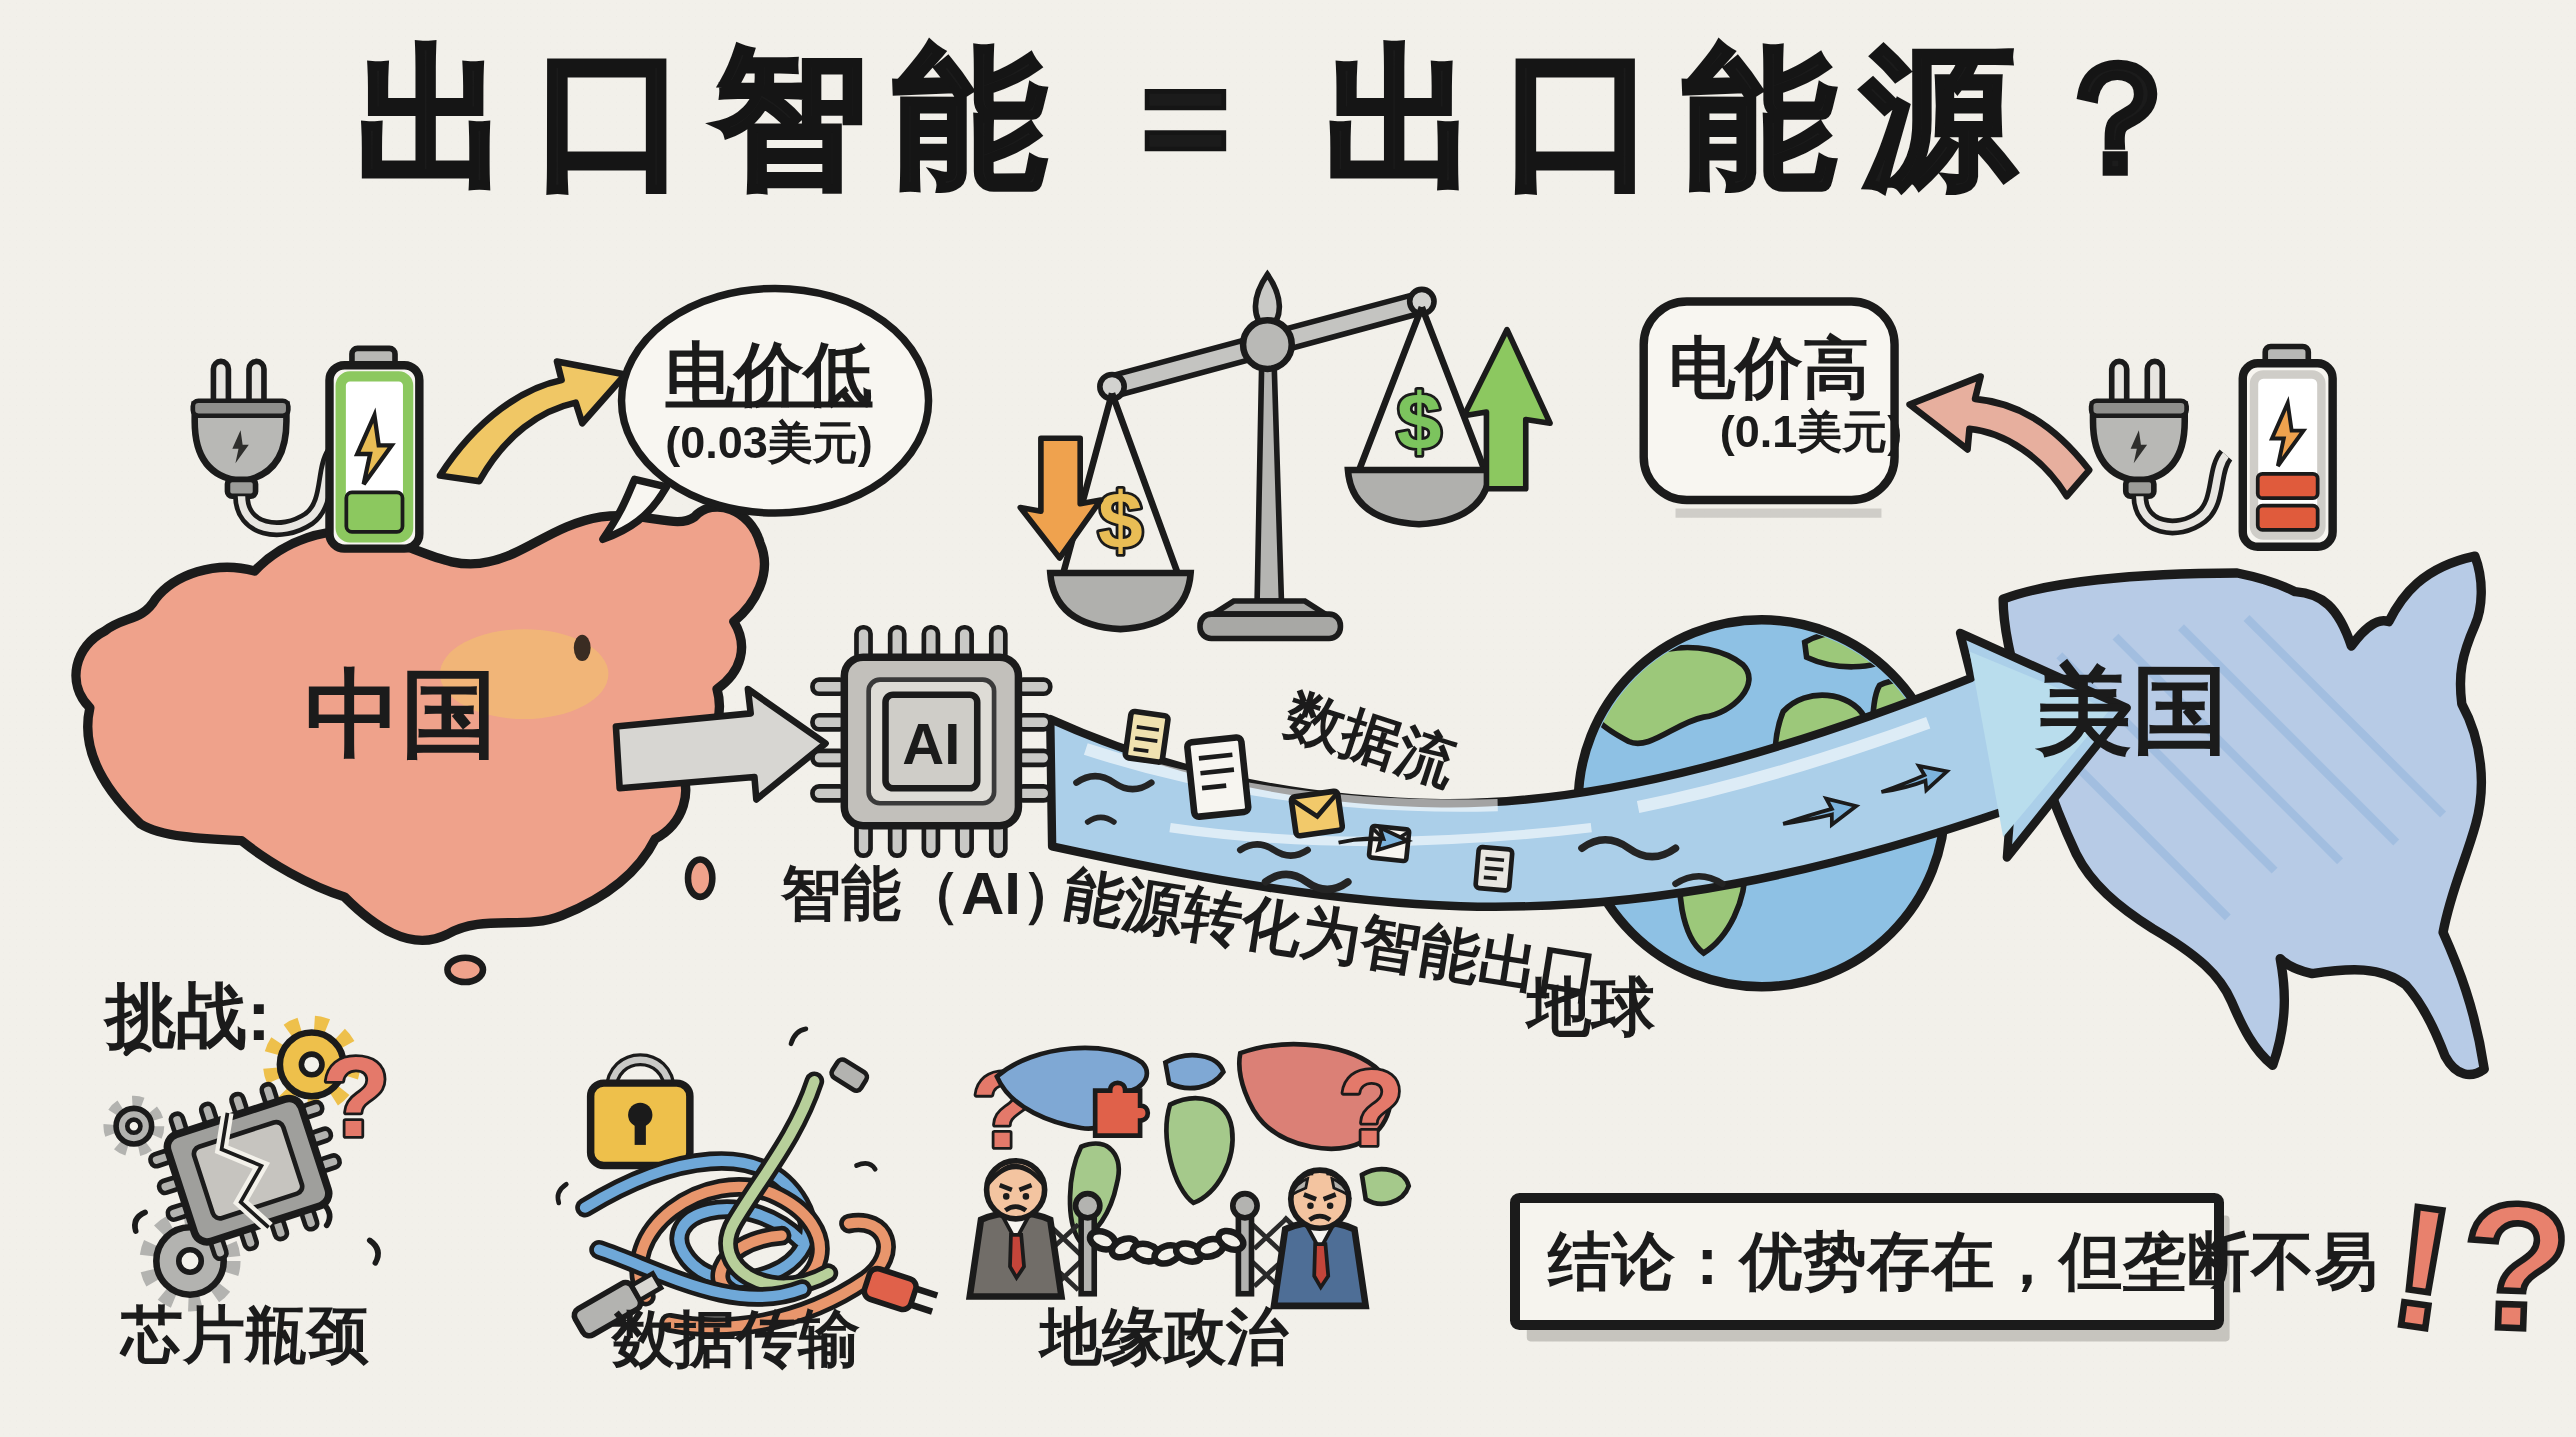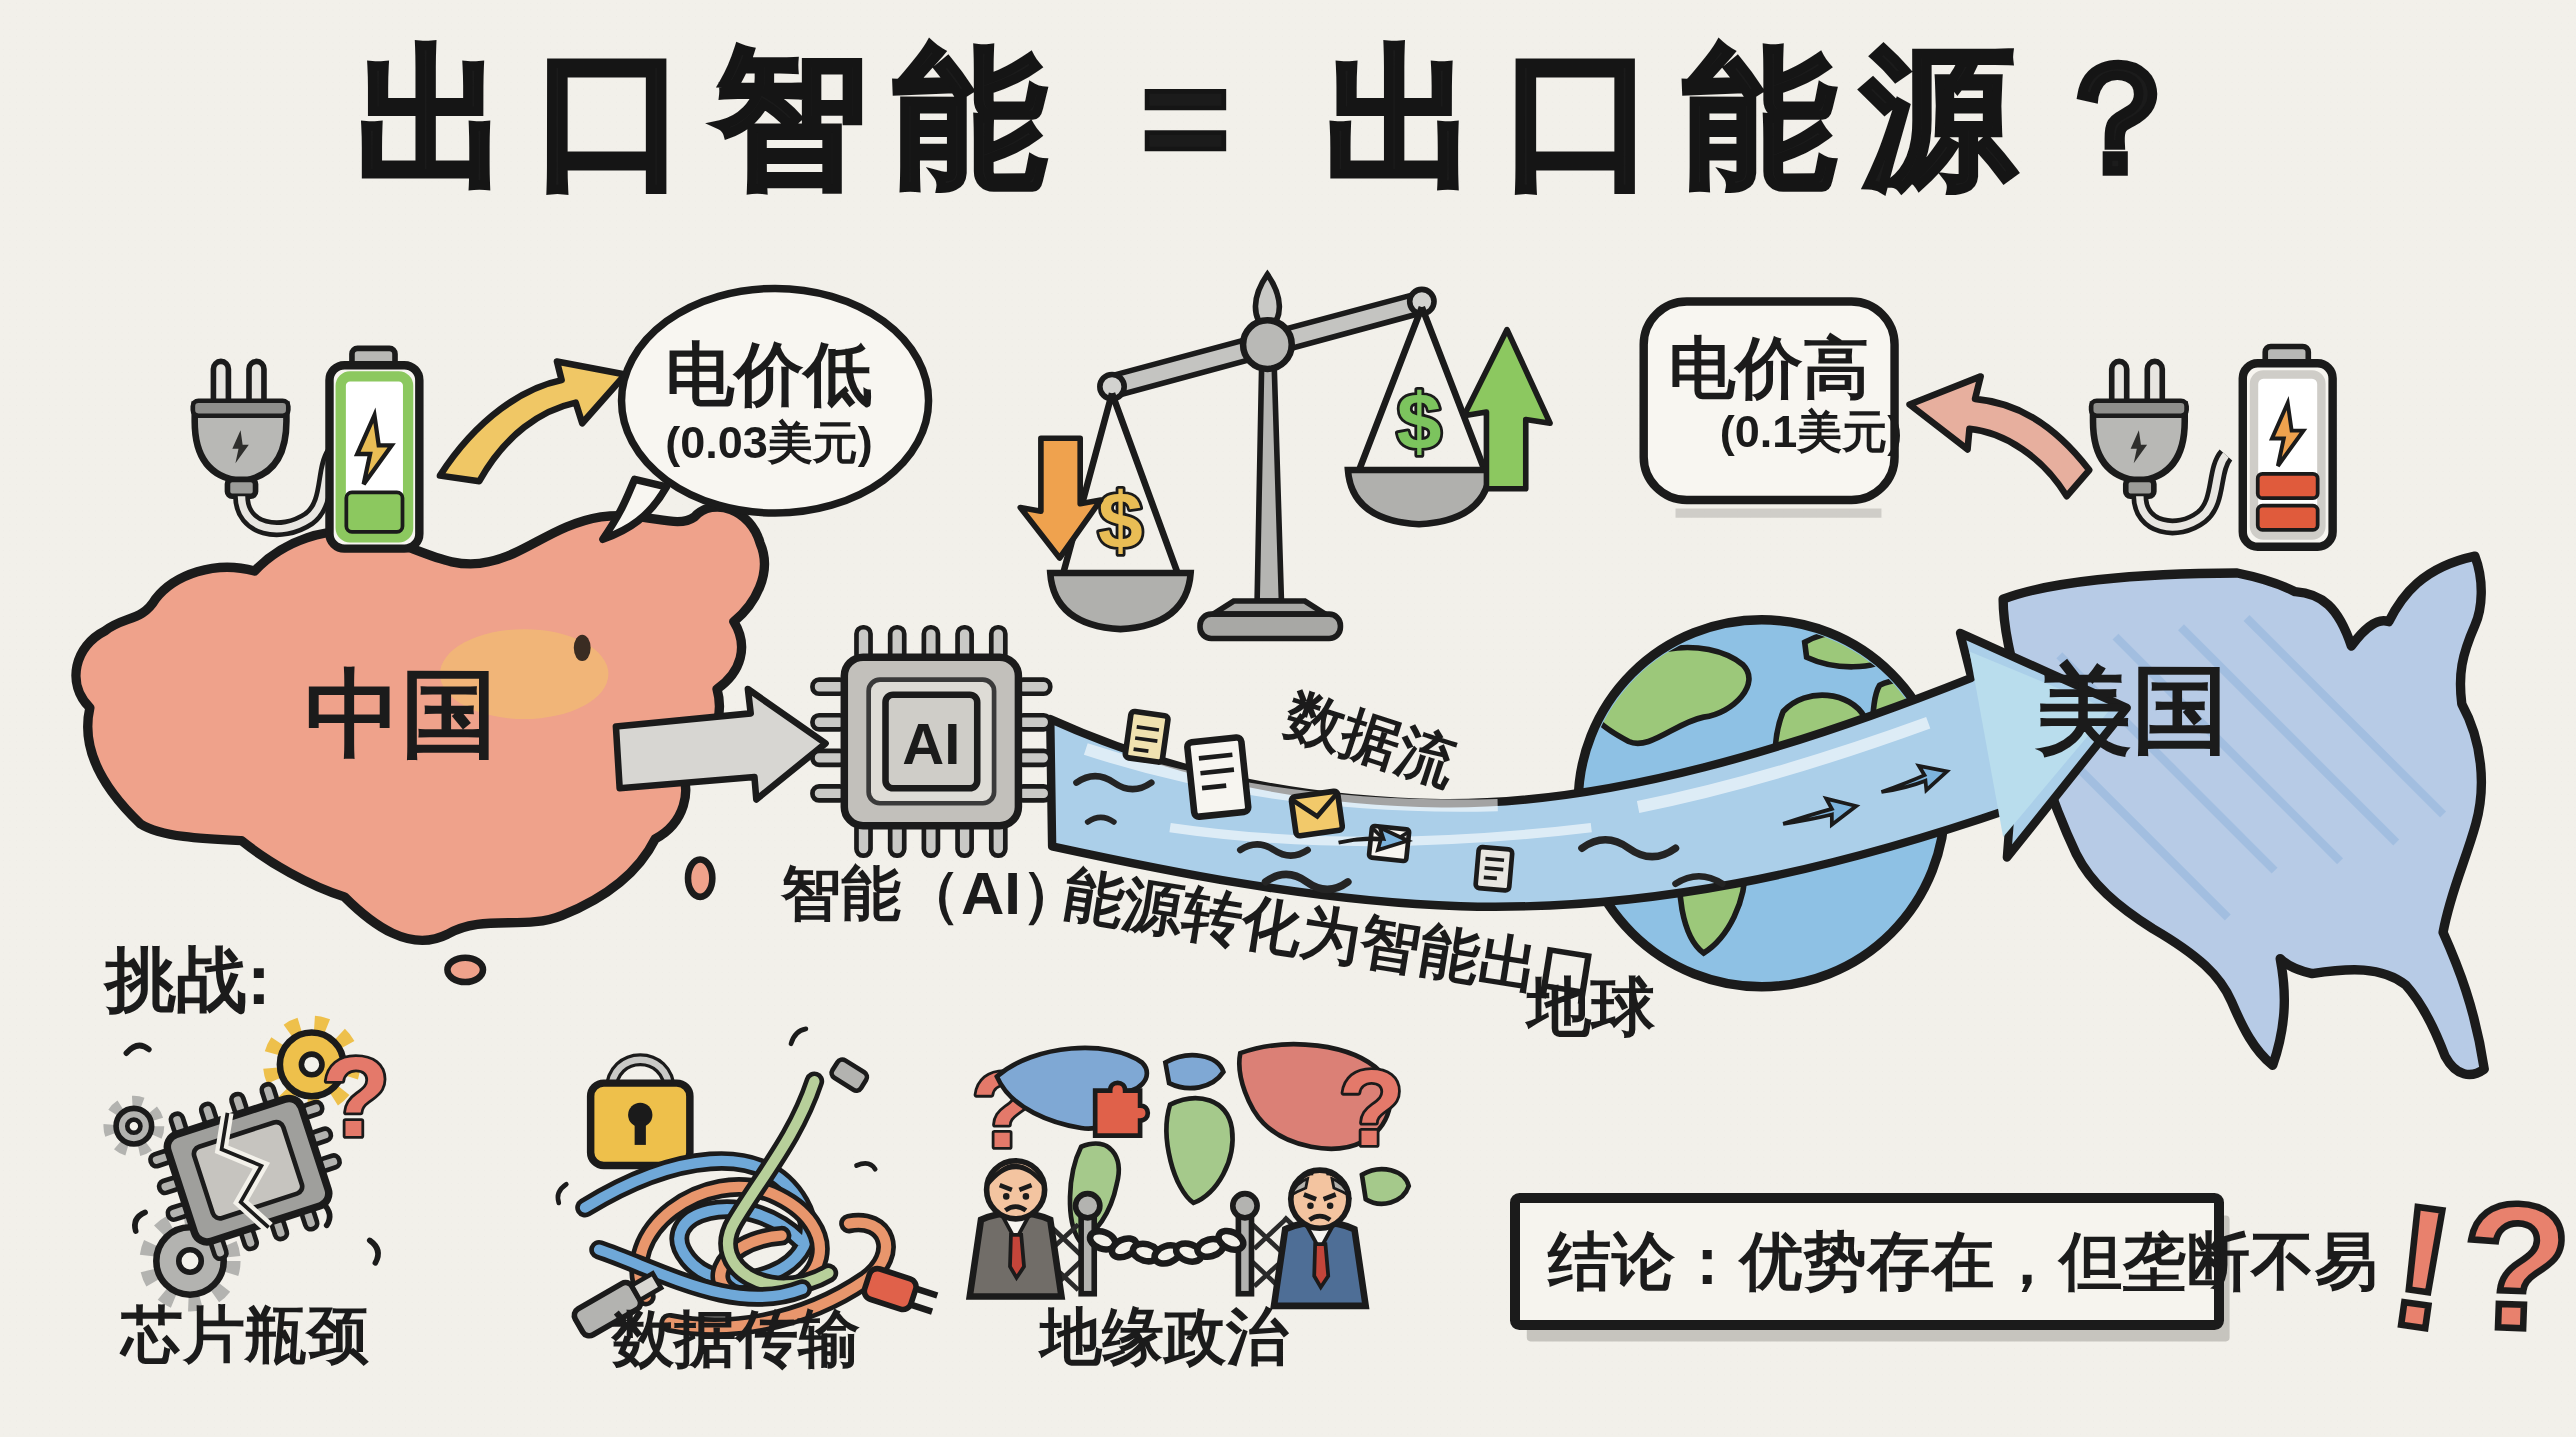--- a/index.html
+++ b/index.html
@@ -9,21 +9,21 @@
     background-image:radial-gradient(rgba(0,0,0,0.015) 0.9px, transparent 0.9px);
     background-size:6.6px 6.6px;
     font-family:"Liberation Sans","DejaVu Sans",sans-serif;
     color:#1b1b1b;
   }
   #art{position:absolute;left:0;top:0;z-index:1;}
   .lbl{
     position:absolute;z-index:2;font-weight:900;color:#1b1b1b;
     white-space:nowrap;transform:translate(-50%,-50%);line-height:1;
   }
-  .lbl-tl{transform:none;}
+  .lbl-tl{transform:none;margin-top:36px;}
   .rot18{transform:translate(-50%,-50%) rotate(18deg);}
   .rot9{transform:translate(-50%,-50%) rotate(9deg);}
   .title{
     -webkit-text-stroke:4.7px #151515;letter-spacing:26px;
   }
   .conclusion-box{
     position:absolute;z-index:2;left:1510px;top:1193px;width:714px;height:137px;
     box-sizing:border-box;border:10.3px solid #1b1b1b;border-radius:9.4px;
     background:#f6f4ee;box-shadow:11.2px 17px 0 -5.6px #c6c4be;
     display:flex;align-items:center;
@@ -366,21 +366,21 @@
       <circle cx="35" cy="43" r="3.5" fill="#1b1b1b"></circle>
           <circle cx="56" cy="43" r="3.5" fill="#1b1b1b"></circle>
       <path d="M34,58 Q45,50 56,58" stroke="#1b1b1b" stroke-width="5" fill="none"></path>
     </g>
     <text x="430" y="128" text-anchor="middle" font-size="115" font-weight="900" paint-order="stroke" stroke="#1b1b1b" stroke-width="6" stroke-linejoin="round" fill="#e4796a">?</text>
   </g>
 </svg>
 
 <div class="lbl title" style="left:1288px;top:117px;font-size:153px;">出口智能 = 出口能源？</div>
 
-<div class="lbl" style="left:769px;top:374px;font-size:69px;">电价低</div>
+<div class="lbl" style="left:769px;top:374px;font-size:69px;text-decoration:underline;">电价低</div>
 <div class="lbl" style="left:769px;top:442px;font-size:45px;">(0.03美元)</div>
 
 <div class="lbl" style="left:1769px;top:367px;font-size:67px;">电价高</div>
 <div class="lbl" style="left:1771px;top:431px;font-size:45px;margin-left:40px;">(0.1美元)</div>
 
 <div class="lbl" style="left:401px;top:714px;font-size:96px;">中国</div>
 <div class="lbl" style="left:2132px;top:710px;font-size:96px;">美国</div>
 
 <div class="lbl" style="left:931px;top:894px;font-size:60px;">智能（AI）</div>
 

